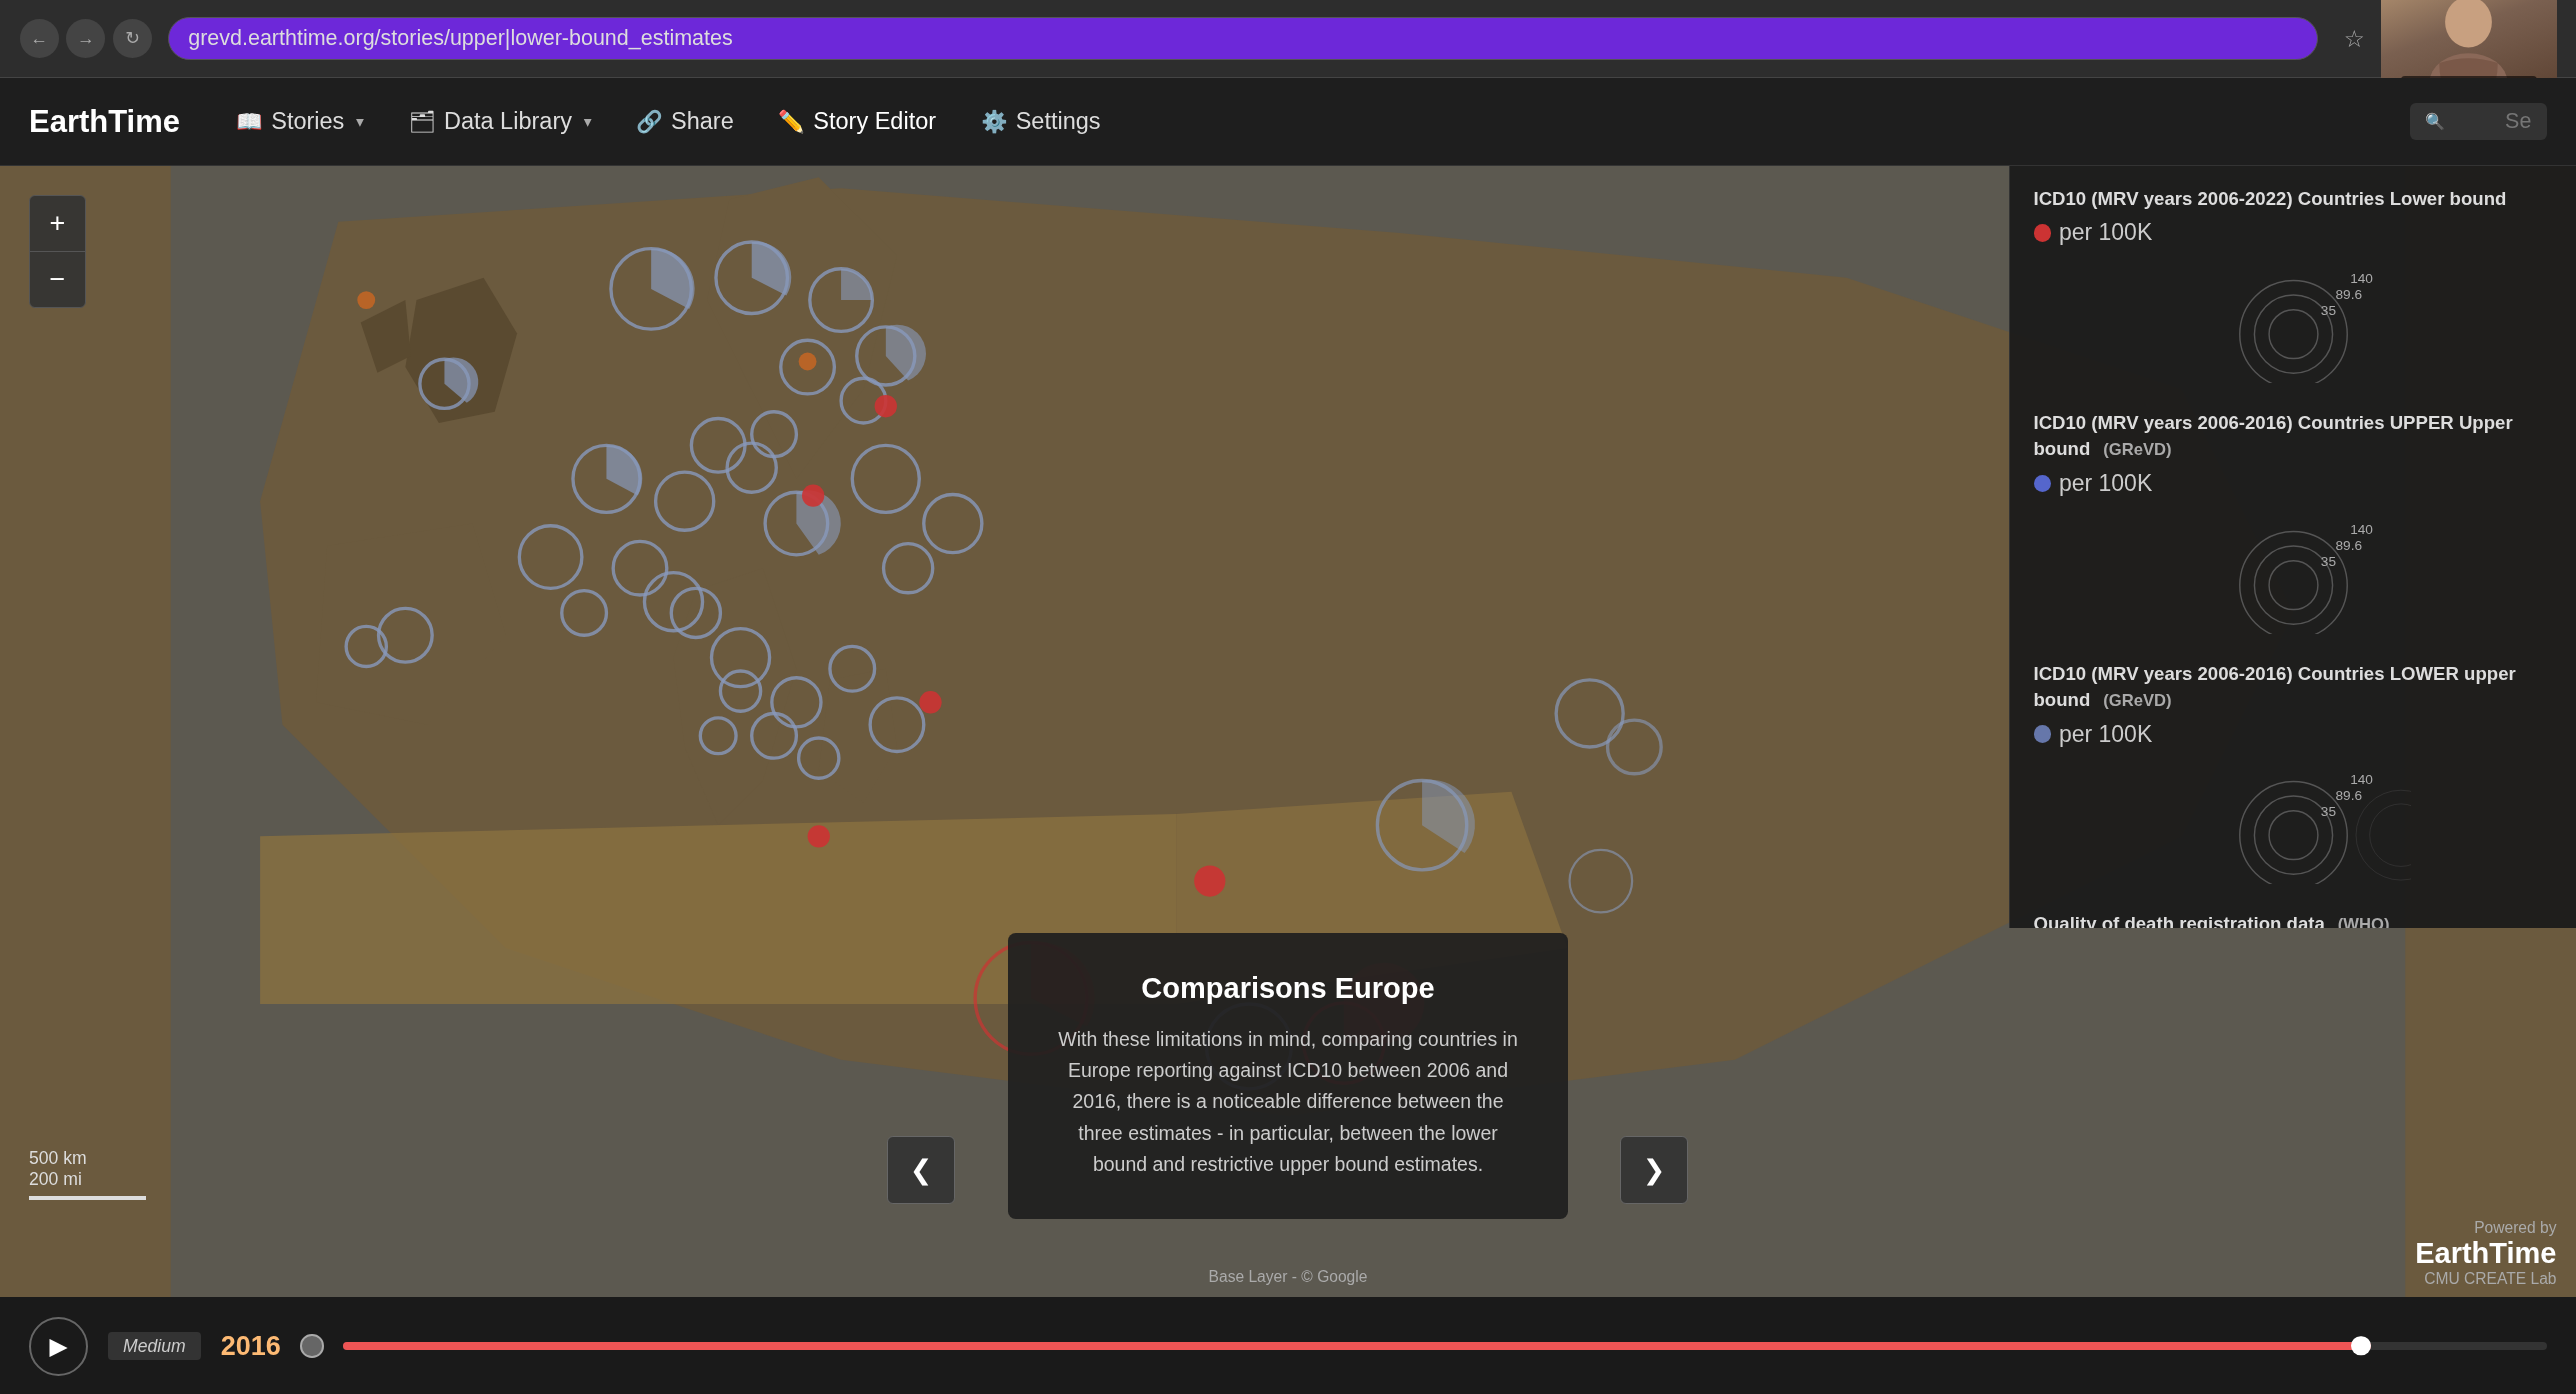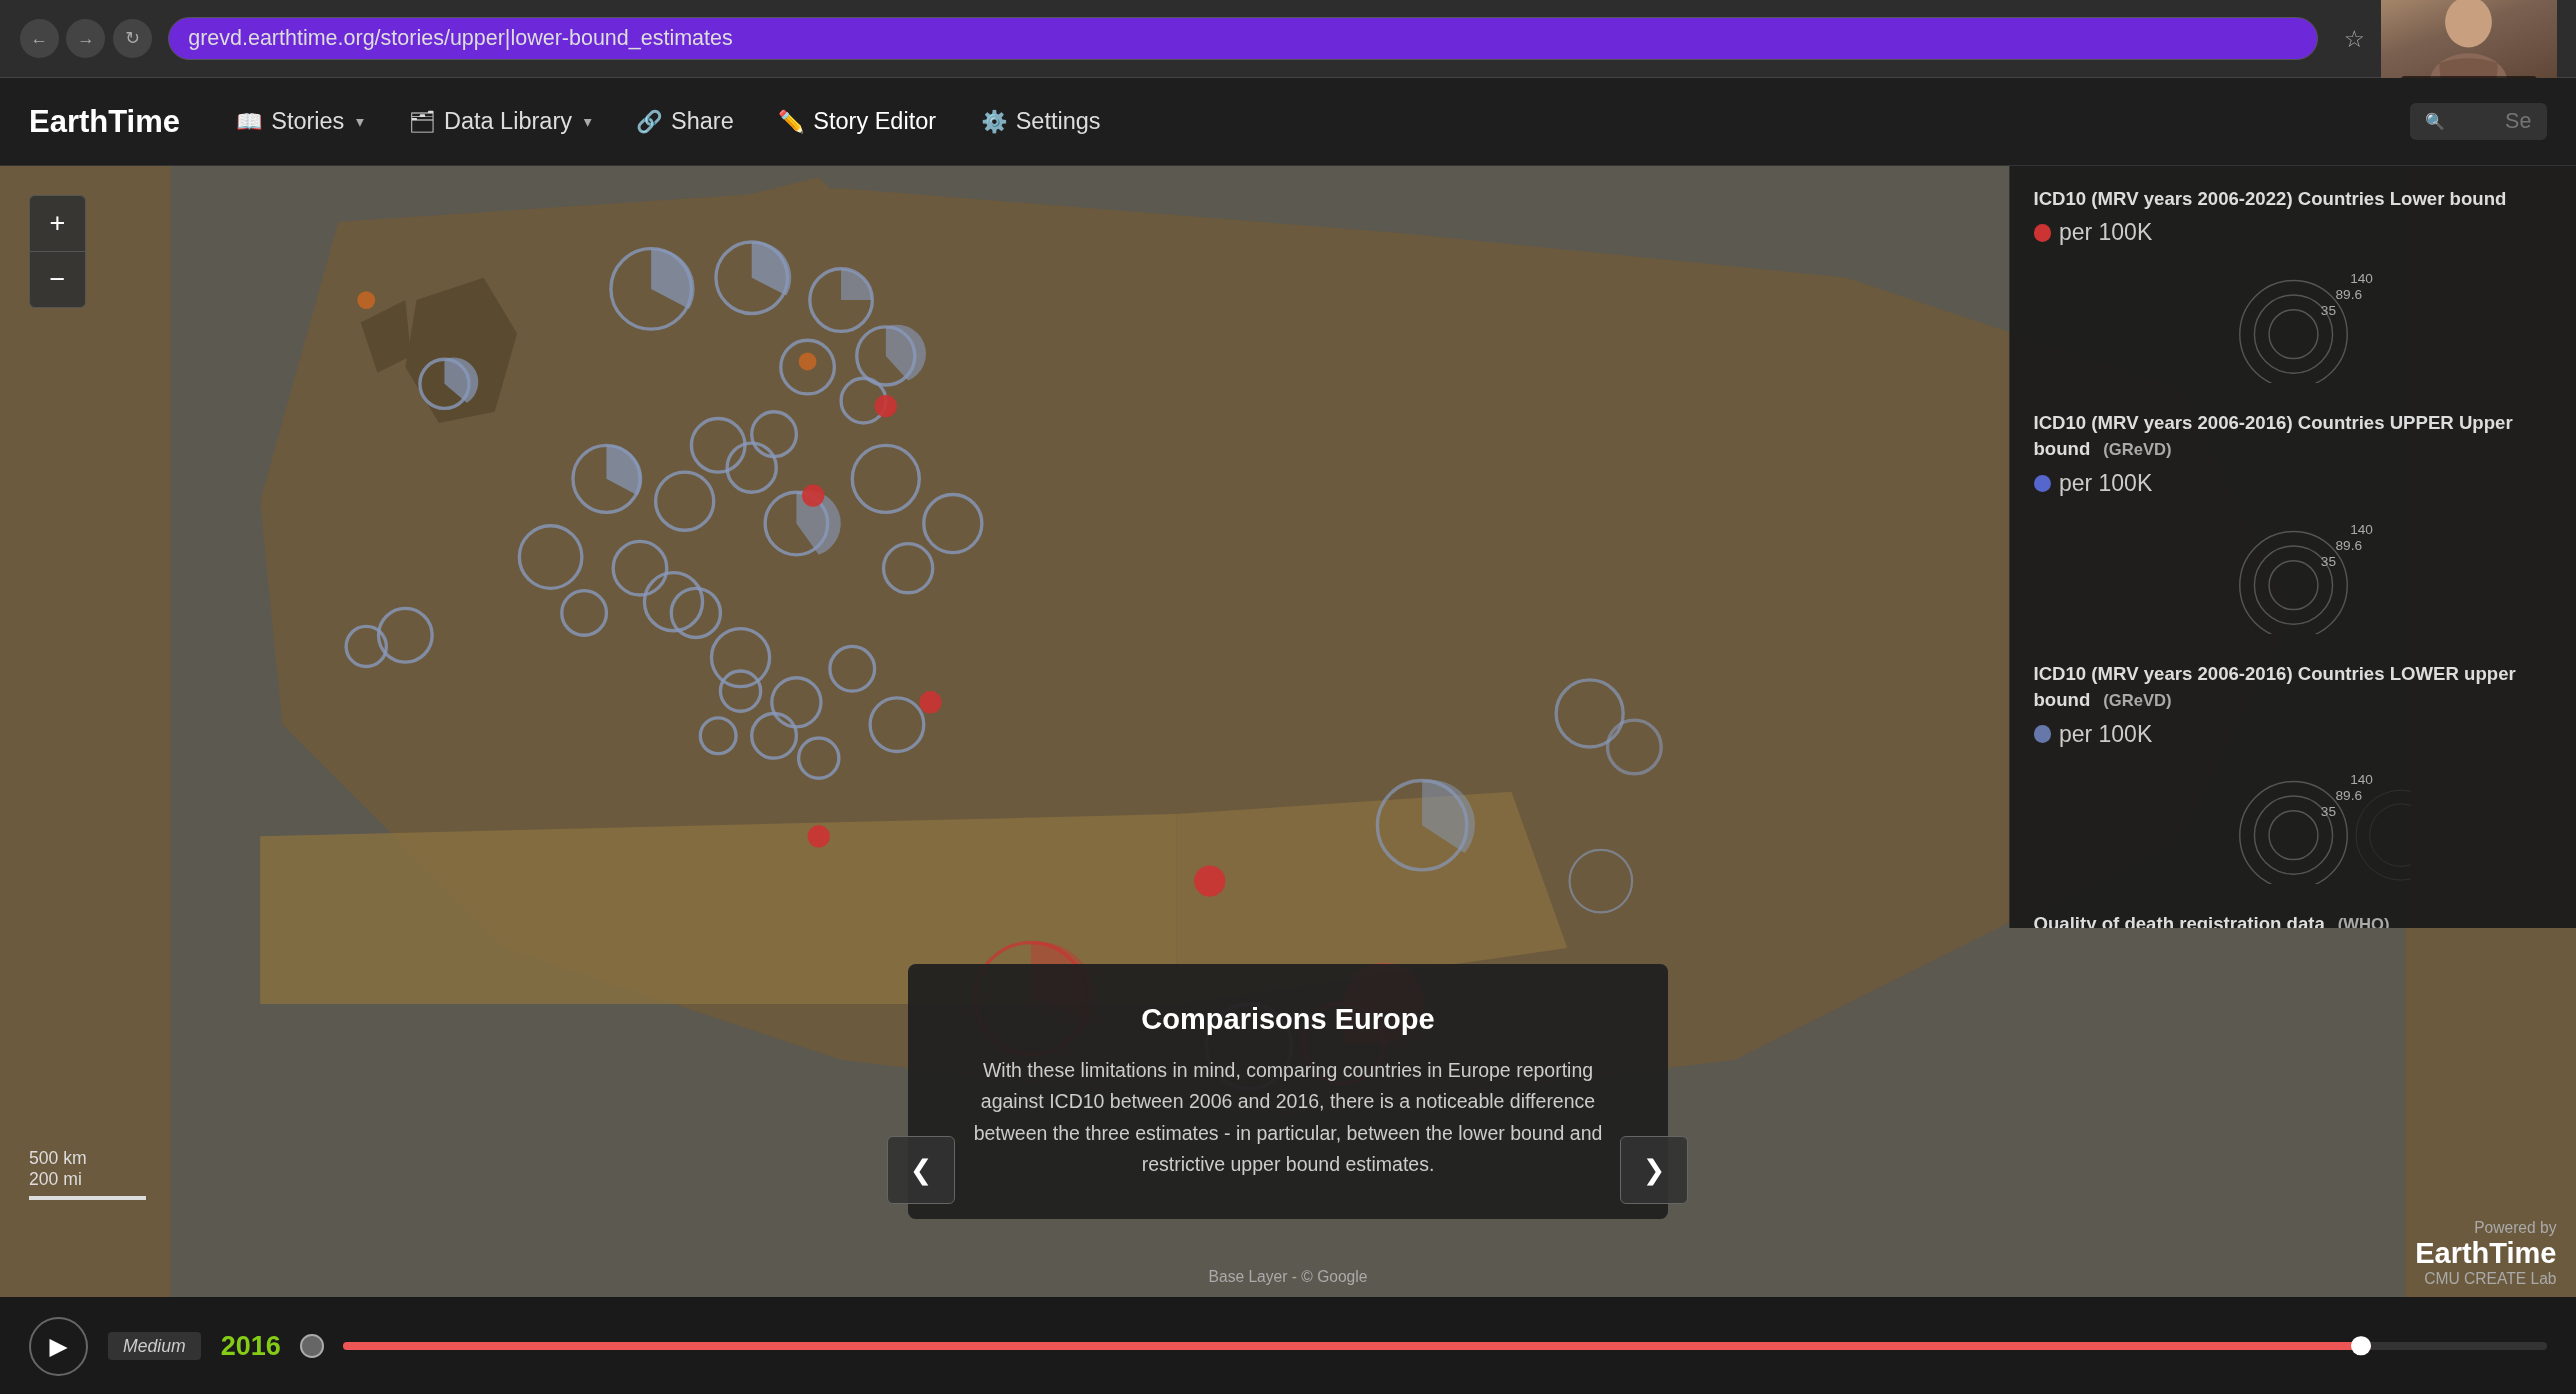--- a/index.html
+++ b/index.html
@@ -55,21 +55,21 @@
     .zoom-controls {
       position: absolute; top: 29px; left: 29px; display: flex; flex-direction: column; background: rgba(50,50,50,0.9); border-radius: 5.9px; border: 1px solid #555; z-index: 50;
     }
     .zoom-btn {
       width: 55px; height: 55px; color: #fff; font-size: 27px; display: flex; align-items: center; justify-content: center; cursor: pointer; border: none; background: none;
     }
     .zoom-divider { height: 1px; background: #555; }
 
     
     .story-popup {
-      position: absolute; bottom: 176px; left: 50%; transform: translateX(-50%); width: 760px;
+      position: absolute; bottom: 176px; left: 50%; transform: translateX(-50%); width: 560px;
       background: rgba(30,30,30,0.92); border-radius: 7.8px; padding: 39px 49px; color: #ddd; z-index: 60;
       text-align: center;
     }
     .story-popup-title { font-size: 29px; font-weight: bold; color: #fff; margin-bottom: 19.5px; }
     .story-popup-text { font-size: 19.5px; line-height: 1.6; color: #ccc; }
     .story-nav-btn {
       position: absolute; bottom: 191px; width: 68px; height: 68px; background: rgba(50,50,50,0.9);
       border: 1px solid #666; border-radius: 5.9px; color: #fff; font-size: 27px; cursor: pointer;
       display: flex; align-items: center; justify-content: center; z-index: 61;
     }
@@ -87,21 +87,21 @@
       position: absolute; bottom: 0; left: 0; right: 0; height: 98px; background: #1a1a1a;
       display: flex; align-items: center; padding: 0 29px; gap: 19.5px; z-index: 80;
     }
     .play-btn {
       width: 59px; height: 59px; border-radius: 50%; background: none; border: 2px solid #666;
       color: #fff; font-size: 23.5px; cursor: pointer; display: flex; align-items: center; justify-content: center; flex-shrink: 0;
     }
     .speed-badge {
       background: #333; color: #ccc; font-size: 17.6px; padding: 3.9px 15.6px; border-radius: 3.9px; flex-shrink: 0; font-style: italic;
     }
-    .year-label { color: #84cc16; font-size: 27px; font-weight: bold; flex-shrink: 0; }
+    .year-label { color: #fdba74; font-size: 27px; font-weight: bold; flex-shrink: 0; }
     .timeline-track {
       flex: 1; height: 7.8px; background: #333; border-radius: 3.9px; position: relative; cursor: pointer;
     }
     .timeline-progress { height: 100%; background: #e55; border-radius: 3.9px; width: 92%; }
     .timeline-thumb {
       position: absolute; right: 8%; top: 50%; transform: translateY(-50%); width: 19.5px; height: 19.5px;
       background: #fff; border-radius: 50%;
     }
     .time-dot {
       width: 23.5px; height: 23.5px; border-radius: 50%; background: #666; border: 2px solid #aaa; flex-shrink: 0;

